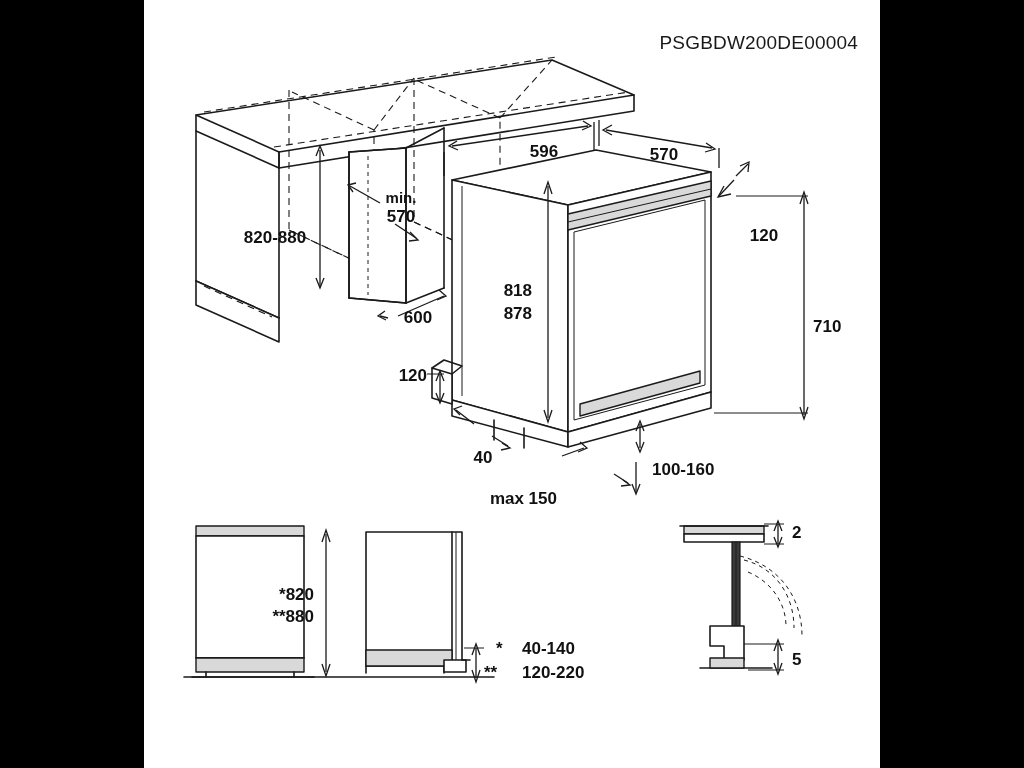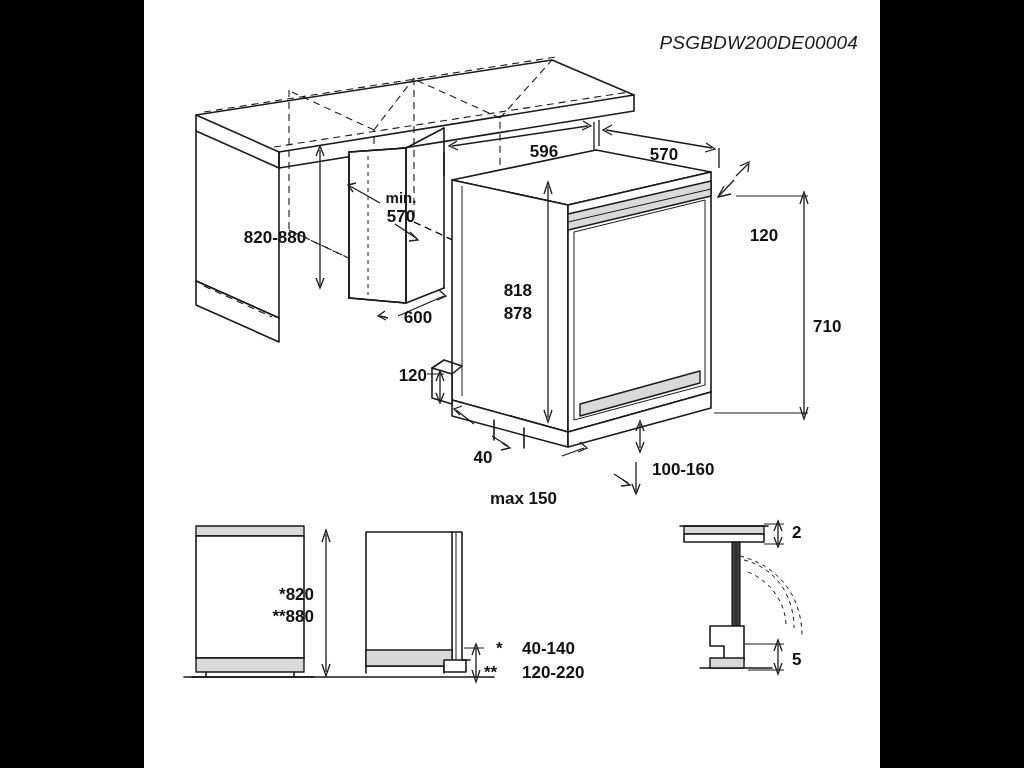--- a/index.html
+++ b/index.html
@@ -33,21 +33,20 @@
     height: 768px;
   }
   .code-label {
     position: absolute;
     right: 22px;
     top: 32px;
     font-size: 19px;
     color: #1a1a1a;
     letter-spacing: 0.2px;
     white-space: nowrap;
-    font-style: italic;
   }
   svg text {
     font-family: "Liberation Sans", sans-serif;
     fill: #111111;
     font-size: 17px;
   }
   svg .dim {
     font-size: 17px;
     font-weight: 700;
   }

